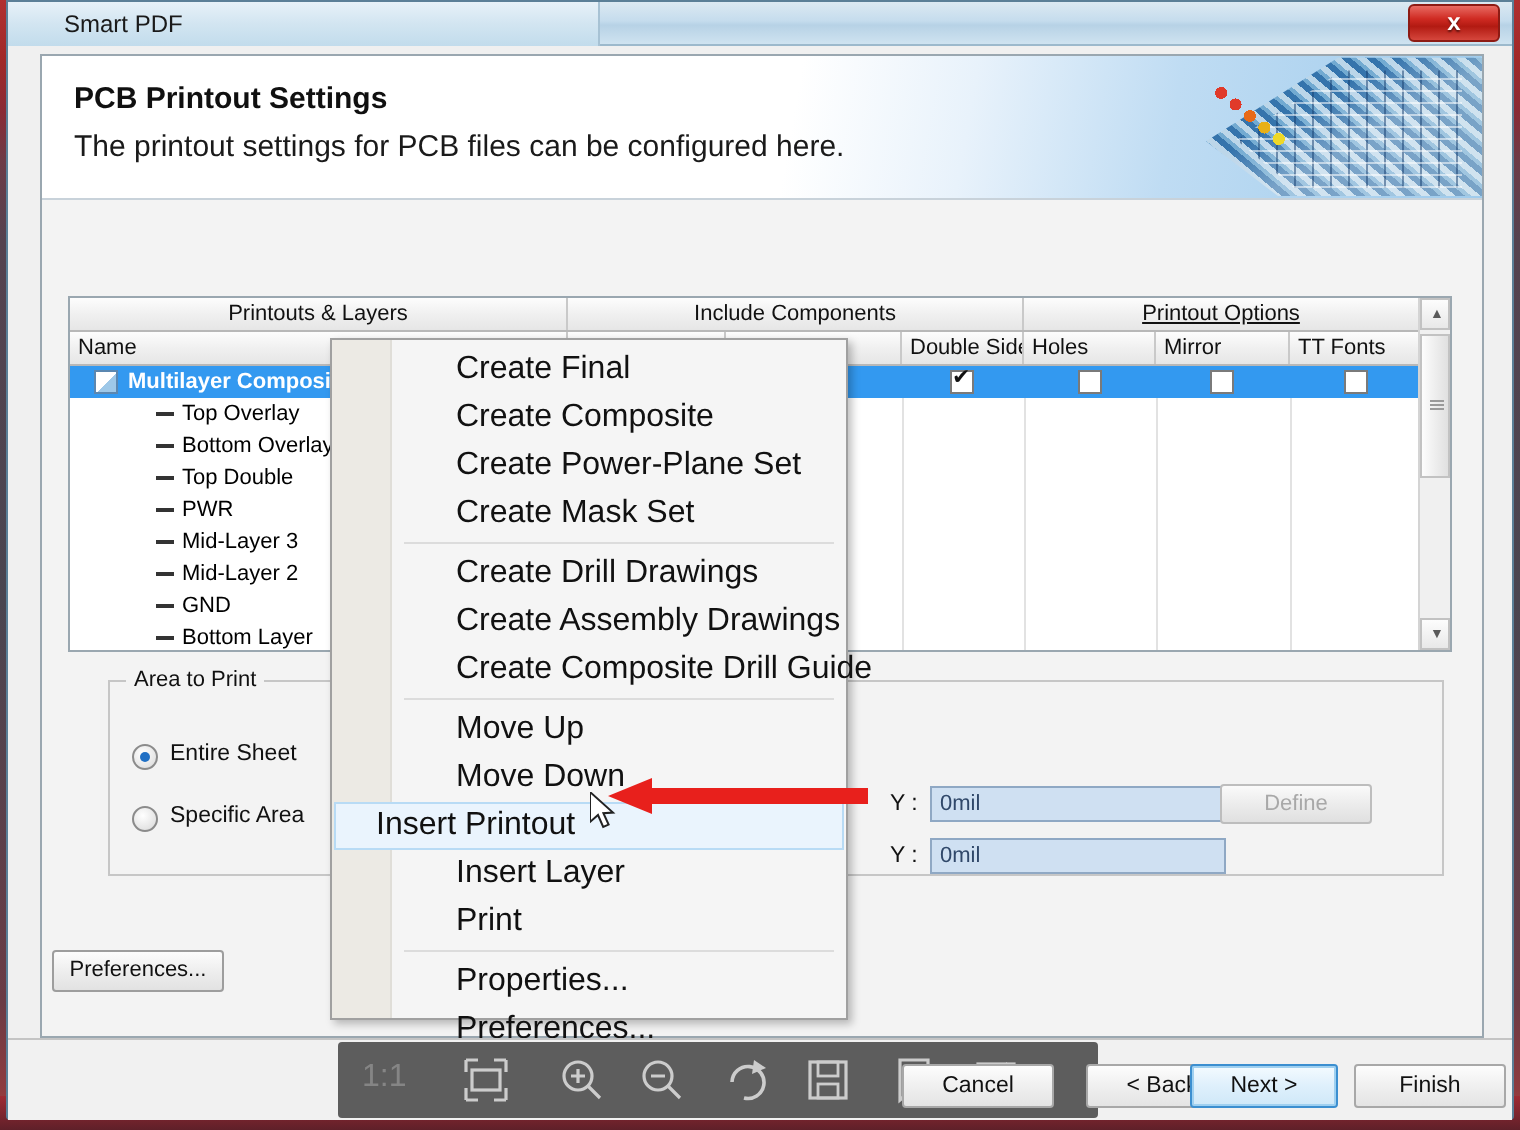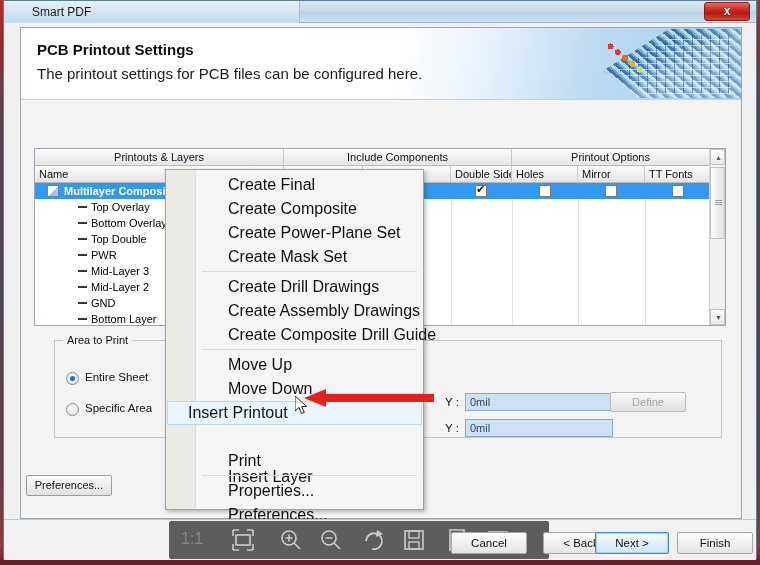--- a/index.html
+++ b/index.html
@@ -306,21 +306,21 @@
       <div id="banner-sub">The printout settings for PCB files can be configured here.</div>
     </div>
 
     <div id="panel">
 
       <div id="table-frame">
 
         <div class="hdr-row1">
           <div class="hcell ctr" style="left:0;width:249px;">Printouts &amp; Layers</div>
           <div class="hcell ctr" style="left:249px;width:228px;">Include Components</div>
-          <div class="hcell ctr" style="left:477px;width:198px;">Printout Options</div>
+          <div class="hcell ctr" style="left:477px;width:198px;text-decoration:underline;">Printout Options</div>
         </div>
 
         <div class="hdr-row2">
           <div class="hcell lft" style="left:0;width:249px;">Name</div>
           <div class="hcell lft" style="left:249px;width:79px;">Top</div>
           <div class="hcell lft" style="left:328px;width:88px;">Bottom</div>
           <div class="hcell lft" style="left:416px;width:61px;">Double Sided</div>
           <div class="hcell lft" style="left:477px;width:66px;">Holes</div>
           <div class="hcell lft" style="left:543px;width:67px;">Mirror</div>
           <div class="hcell lft" style="left:610px;width:65px;">TT Fonts</div>
@@ -423,21 +423,21 @@
     <div class="mi" style="top:51px;">Create Power-Plane Set</div>
     <div class="mi" style="top:75px;">Create Mask Set</div>
     <div class="msep" style="top:101px;"></div>
     <div class="mi" style="top:105px;">Create Drill Drawings</div>
     <div class="mi" style="top:129px;">Create Assembly Drawings</div>
     <div class="mi" style="top:153px;">Create Composite Drill Guide</div>
     <div class="msep" style="top:179px;"></div>
     <div class="mi" style="top:183px;">Move Up</div>
     <div class="mi" style="top:207px;">Move Down</div>
     <div class="mi hover" style="top:231px;padding-left:20px;">Insert Printout</div>
-    <div class="mi" style="top:255px;margin-top:40px;">Insert Layer</div>
+    <div class="mi" style="top:255px;">Insert Layer</div>
     <div class="mi" style="top:279px;">Print</div>
     <div class="msep" style="top:305px;"></div>
     <div class="mi" style="top:309px;">Properties...</div>
     <div class="mi" style="top:333px;">Preferences...</div>
   </div>
 
   <svg id="arrow" viewBox="0 0 130 18">
     <polygon points="0,9 22,0 22,5 130,5 130,13 22,13 22,18" fill="#e8201c"></polygon>
   </svg>
 

